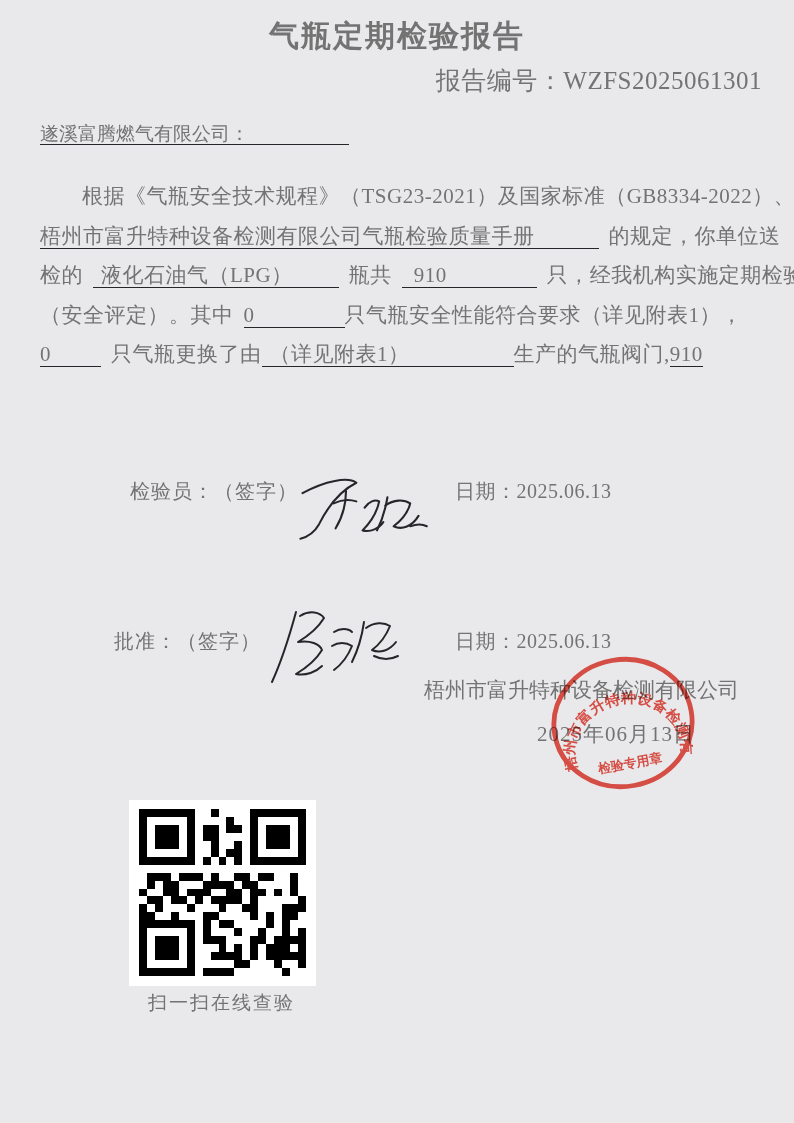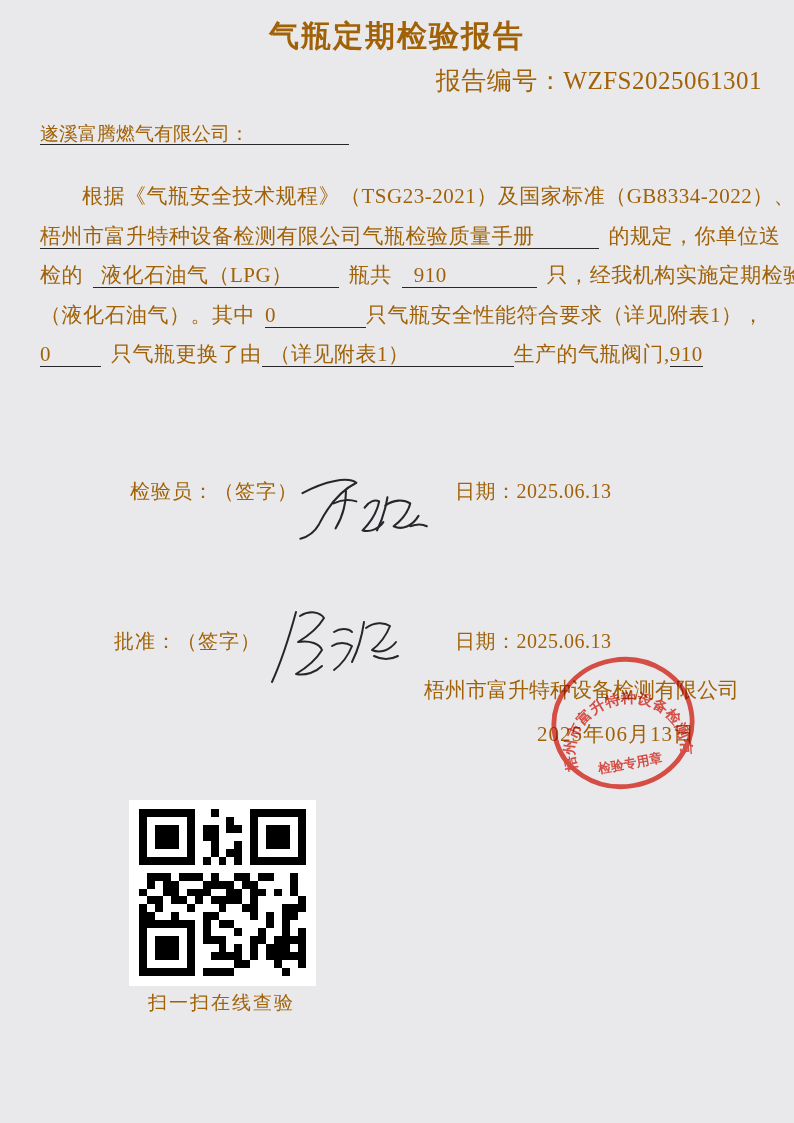--- a/index.html
+++ b/index.html
@@ -1,21 +1,21 @@
 <!DOCTYPE html>
 <html><head>
 <meta charset="utf-8">
 <style>
   html,body{margin:0;padding:0;}
   .page{
     position:relative;
     width:794px;height:1123px;
     background:#e9e9ec;
     font-family:"Liberation Serif","DejaVu Serif",serif;
-    color:#a16207;
+    color:#737373;
     overflow:hidden;
   }
   .title{
     position:absolute;top:16px;left:0;width:100%;
     text-align:center;font-size:30px;font-weight:bold;letter-spacing:2px;
   }
   .report-no{
     position:absolute;top:64px;right:32px;
     font-size:25px;letter-spacing:.5px;
   }
@@ -67,21 +67,21 @@
   <div class="report-no"><span>报告编号：</span><span>WZFS2025061301</span></div>
 
   <div class="addressee">
     <span class="u">遂溪富腾燃气有限公司：</span>
   </div>
 
   <div class="body">
     <div class="bline indent"><span>根据《气瓶安全技术规程》（TSG23-2021）及国家标准（GB8334-2022）、</span></div>
     <div class="bline"><span class="u pr64">梧州市富升特种设备检测有限公司气瓶检验质量手册</span><span class="sp"></span><span>的规定，你单位送</span></div>
     <div class="bline"><span>检的</span><span class="sp"></span><span class="u pr46 pl8">液化石油气（LPG）</span><span class="sp"></span><span>瓶共</span><span class="sp"></span><span class="u pr90 pl12">910</span><span class="sp"></span><span>只，经我机构实施定期检验</span></div>
-    <div class="bline"><span>（液化石油气）。其中</span><span class="sp"></span><span class="u pr90">0</span><span>只气瓶安全性能符合要求（详见附表1），</span></div>
+    <div class="bline"><span>（安全评定）。其中</span><span class="sp"></span><span class="u pr90">0</span><span>只气瓶安全性能符合要求（详见附表1），</span></div>
     <div class="bline"><span class="u pr50">0</span><span class="sp"></span><span>只气瓶更换了由</span><span class="u pr104 pl8">（详见附表1）</span><span>生产的气瓶阀门,</span><span class="u">910</span></div>
   </div>
 
   <div class="sigrow-label" style="top:478px;left:130px;">检验员：（签字）</div>
   <svg class="sig" style="top:466px;left:288px;" width="145" height="78" viewBox="0 0 140 75">
     <path d="M14 26 C36 14 58 10 66 16 C50 24 38 40 30 56 C26 63 20 68 12 70"></path>
     <path d="M44 36 C52 32 60 32 66 34"></path>
     <path d="M56 24 C56 36 52 50 46 60"></path>
     <path d="M74 40 C78 34 84 32 88 34 C86 44 80 54 72 62 C80 64 88 60 92 54"></path>
     <path d="M96 30 C94 42 90 54 86 62"></path>

